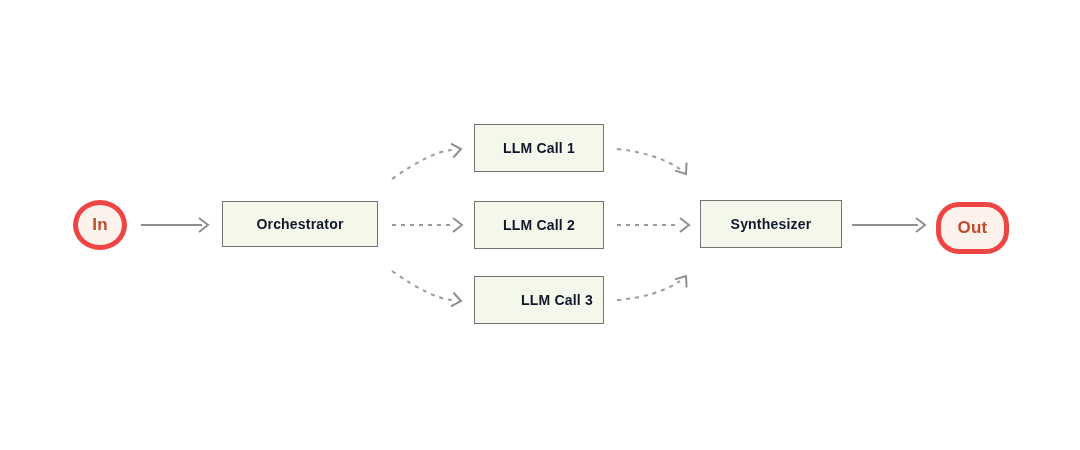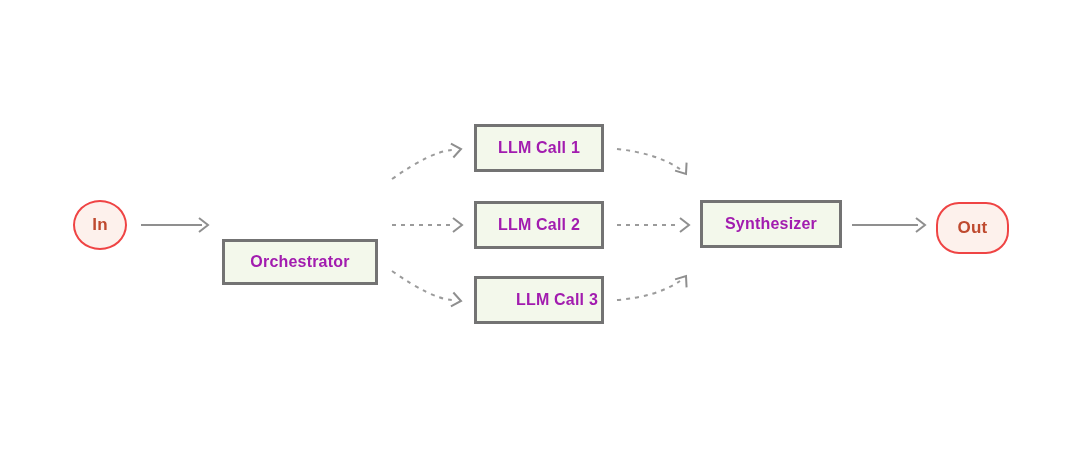--- a/index.html
+++ b/index.html
@@ -43,27 +43,27 @@
     position: absolute;
     box-sizing: border-box;
     display: flex;
     align-items: center;
     justify-content: center;
     font-weight: bold;
     letter-spacing: 0.2px;
   }
   .process {
     background: #f3f8eb;
-    border: 3px solid #737373;
-    color: #a21caf;
-    font-size: 16px;
+    border: 1px solid #737373;
+    color: #0f172a;
+    font-size: 14px;
   }
   .terminal {
     background: #fdf1ec;
-    border: 2px solid #ef4444;
+    border: 5px solid #ef4444;
     color: #bf4a2f;
     font-size: 17px;
   }
   .ellipse { border-radius: 50%; }
   .pill    { border-radius: 23px; }
 </style>
 </head>
 <body>
 
 <div class="canvas">
@@ -108,21 +108,21 @@
     <g>
       <line class="edge-line" x1="852" y1="225" x2="918" y2="225"></line>
       <polyline class="edge-head" points="916,218 925,225 916,232"></polyline>
     </g>
   </svg>
 
   <div class="node terminal ellipse" style="left:73px; top:200px; width:54px; height:50px;">
     <span>In</span>
   </div>
 
-  <div class="node process" style="left:222px; top:201px; width:156px; height:46px;margin-top:38px;">
+  <div class="node process" style="left:222px; top:201px; width:156px; height:46px;">
     <span>Orchestrator</span>
   </div>
 
   <div class="node process" style="left:474px; top:124px; width:130px; height:48px;">
     <span>LLM Call 1</span>
   </div>
 
   <div class="node process" style="left:474px; top:201px; width:130px; height:48px;">
     <span>LLM Call 2</span>
   </div>

